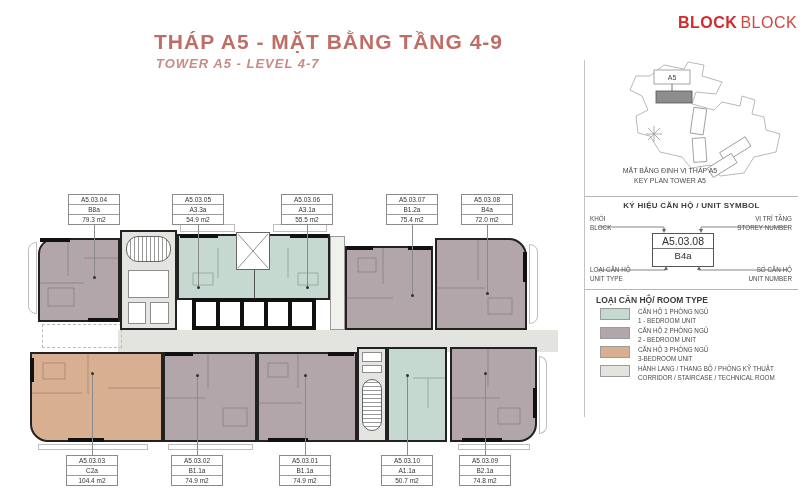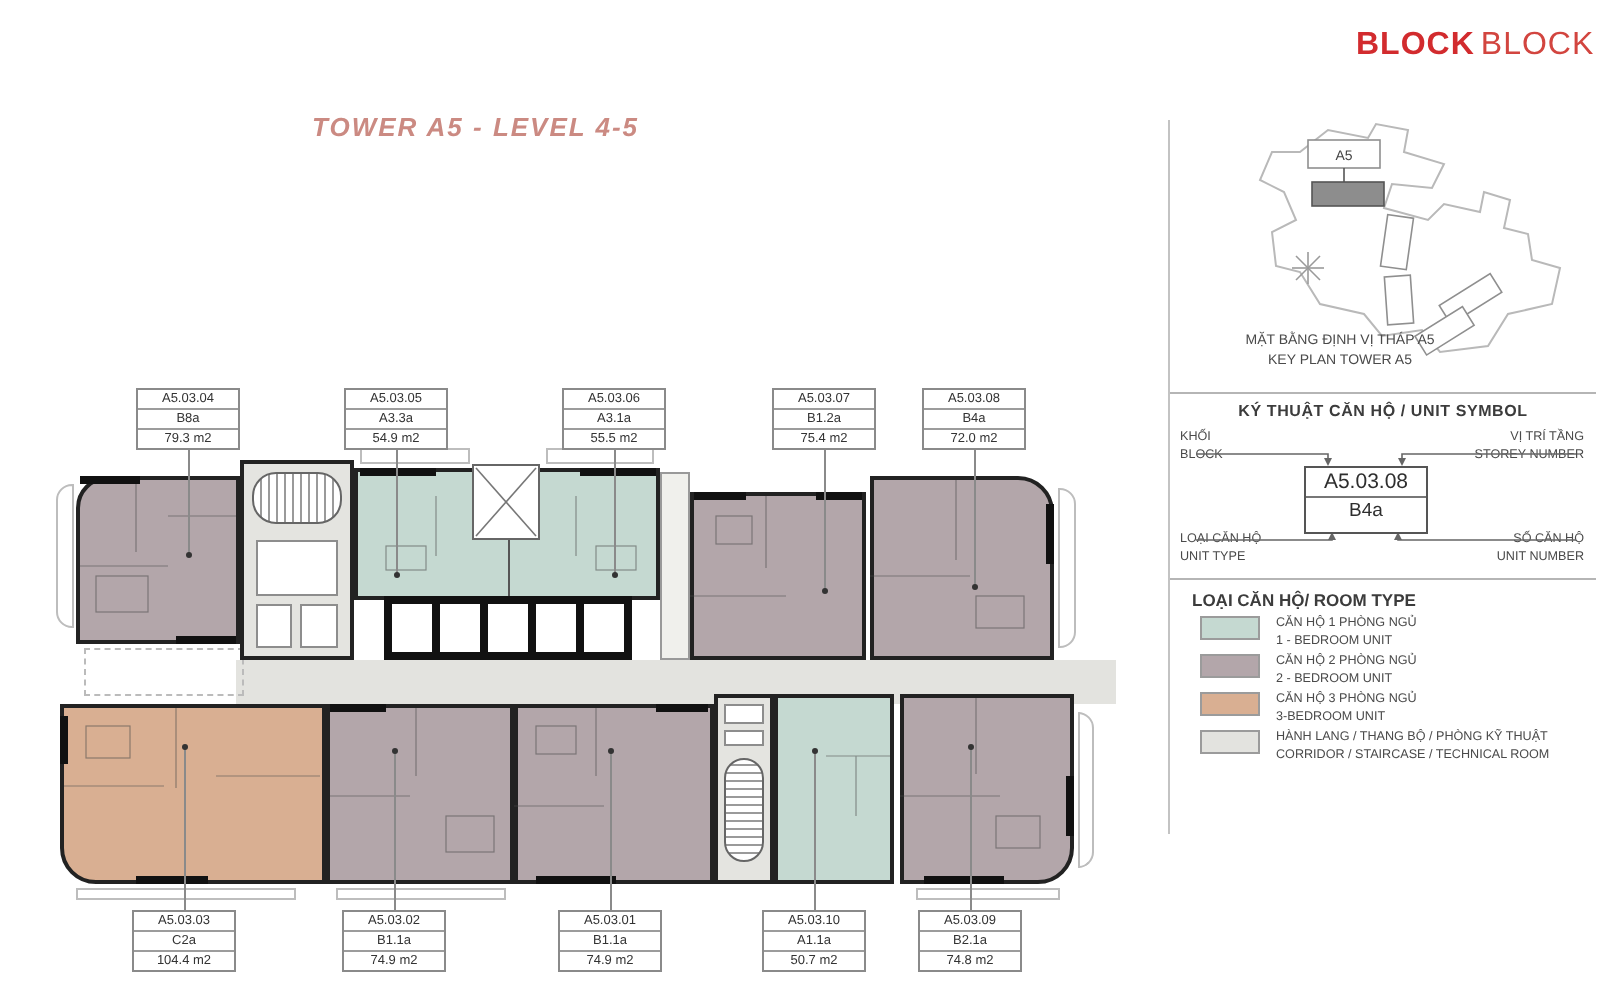--- a/index.html
+++ b/index.html
@@ -51,21 +51,22 @@
   .ulabel div + div { border-top:1px solid #9c9c9c; }
   .leader { position:absolute; width:1px; background:#8a8a8a; z-index:4; }
   .leader.t::after { content:""; position:absolute; bottom:-1px; left:-1px; width:3px; height:3px; border-radius:50%; background:#333; }
   .leader.b::before { content:""; position:absolute; top:-1px; left:-1px; width:3px; height:3px; border-radius:50%; background:#333; }
 </style>
 </head>
 <body>
 
 <div id="stage">
 
-  <div class="title-en">TOWER A5 - LEVEL 4-5</div>
+  <div class="title-vi">THÁP A5 - MẶT BẰNG TẦNG 4-9</div>
+  <div class="title-en">TOWER A5 - LEVEL 4-7</div>
   <div class="brand">
     <span class="b1">BLOCK</span><span class="b2">BLOCK</span>
   </div>
 
   <div class="side-vline"></div>
 
   <svg class="keyplan" style="position:absolute;left:592px;top:56px;" width="204" height="126" viewBox="0 0 204 126">
     <path d="M58 20 L72 9 L92 13 L96 6 L112 9 L110 20 L130 26 L124 38 L104 36 L100 48 L122 54 L130 46 L148 50 L150 40 L163 44 L160 58 L172 61 L174 74 L188 78 L184 96 L162 101 L152 117 L128 120 L119 109 L99 112 L90 101 L68 96 L58 80 L46 77 L44 60 L56 54 L50 40 L38 34 L44 20 Z" fill="none" stroke="#b9b9b9" stroke-width="1"></path>
     <g stroke="#8f8f8f" fill="#fff" stroke-width="0.8">
       <rect x="62" y="14" width="36" height="14"></rect>
@@ -84,21 +85,21 @@
     </g>
     <text x="80" y="24" font-size="7" text-anchor="middle" fill="#444">A5</text>
   </svg>
 
   <div class="kp-caption">
     <div>MẶT BẰNG ĐỊNH VỊ THÁP A5</div>
     <div>KEY PLAN TOWER A5</div>
   </div>
 
   <div class="hline" style="top:196px"></div>
-  <div class="sym-head">KÝ THUẬT CĂN HỘ / UNIT SYMBOL</div>
+  <div class="sym-head">KÝ HIỆU CĂN HỘ / UNIT SYMBOL</div>
 
   <div class="sym-lab" style="left:590px;top:215px">
     <div>KHỐI</div>
     <div>BLOCK</div>
   </div>
   <div class="sym-lab r" style="left:700px;top:215px;width:92px">
     <div>VỊ TRÍ TẦNG</div>
     <div>STOREY NUMBER</div>
   </div>
   <div class="sym-lab" style="left:590px;top:266px">

